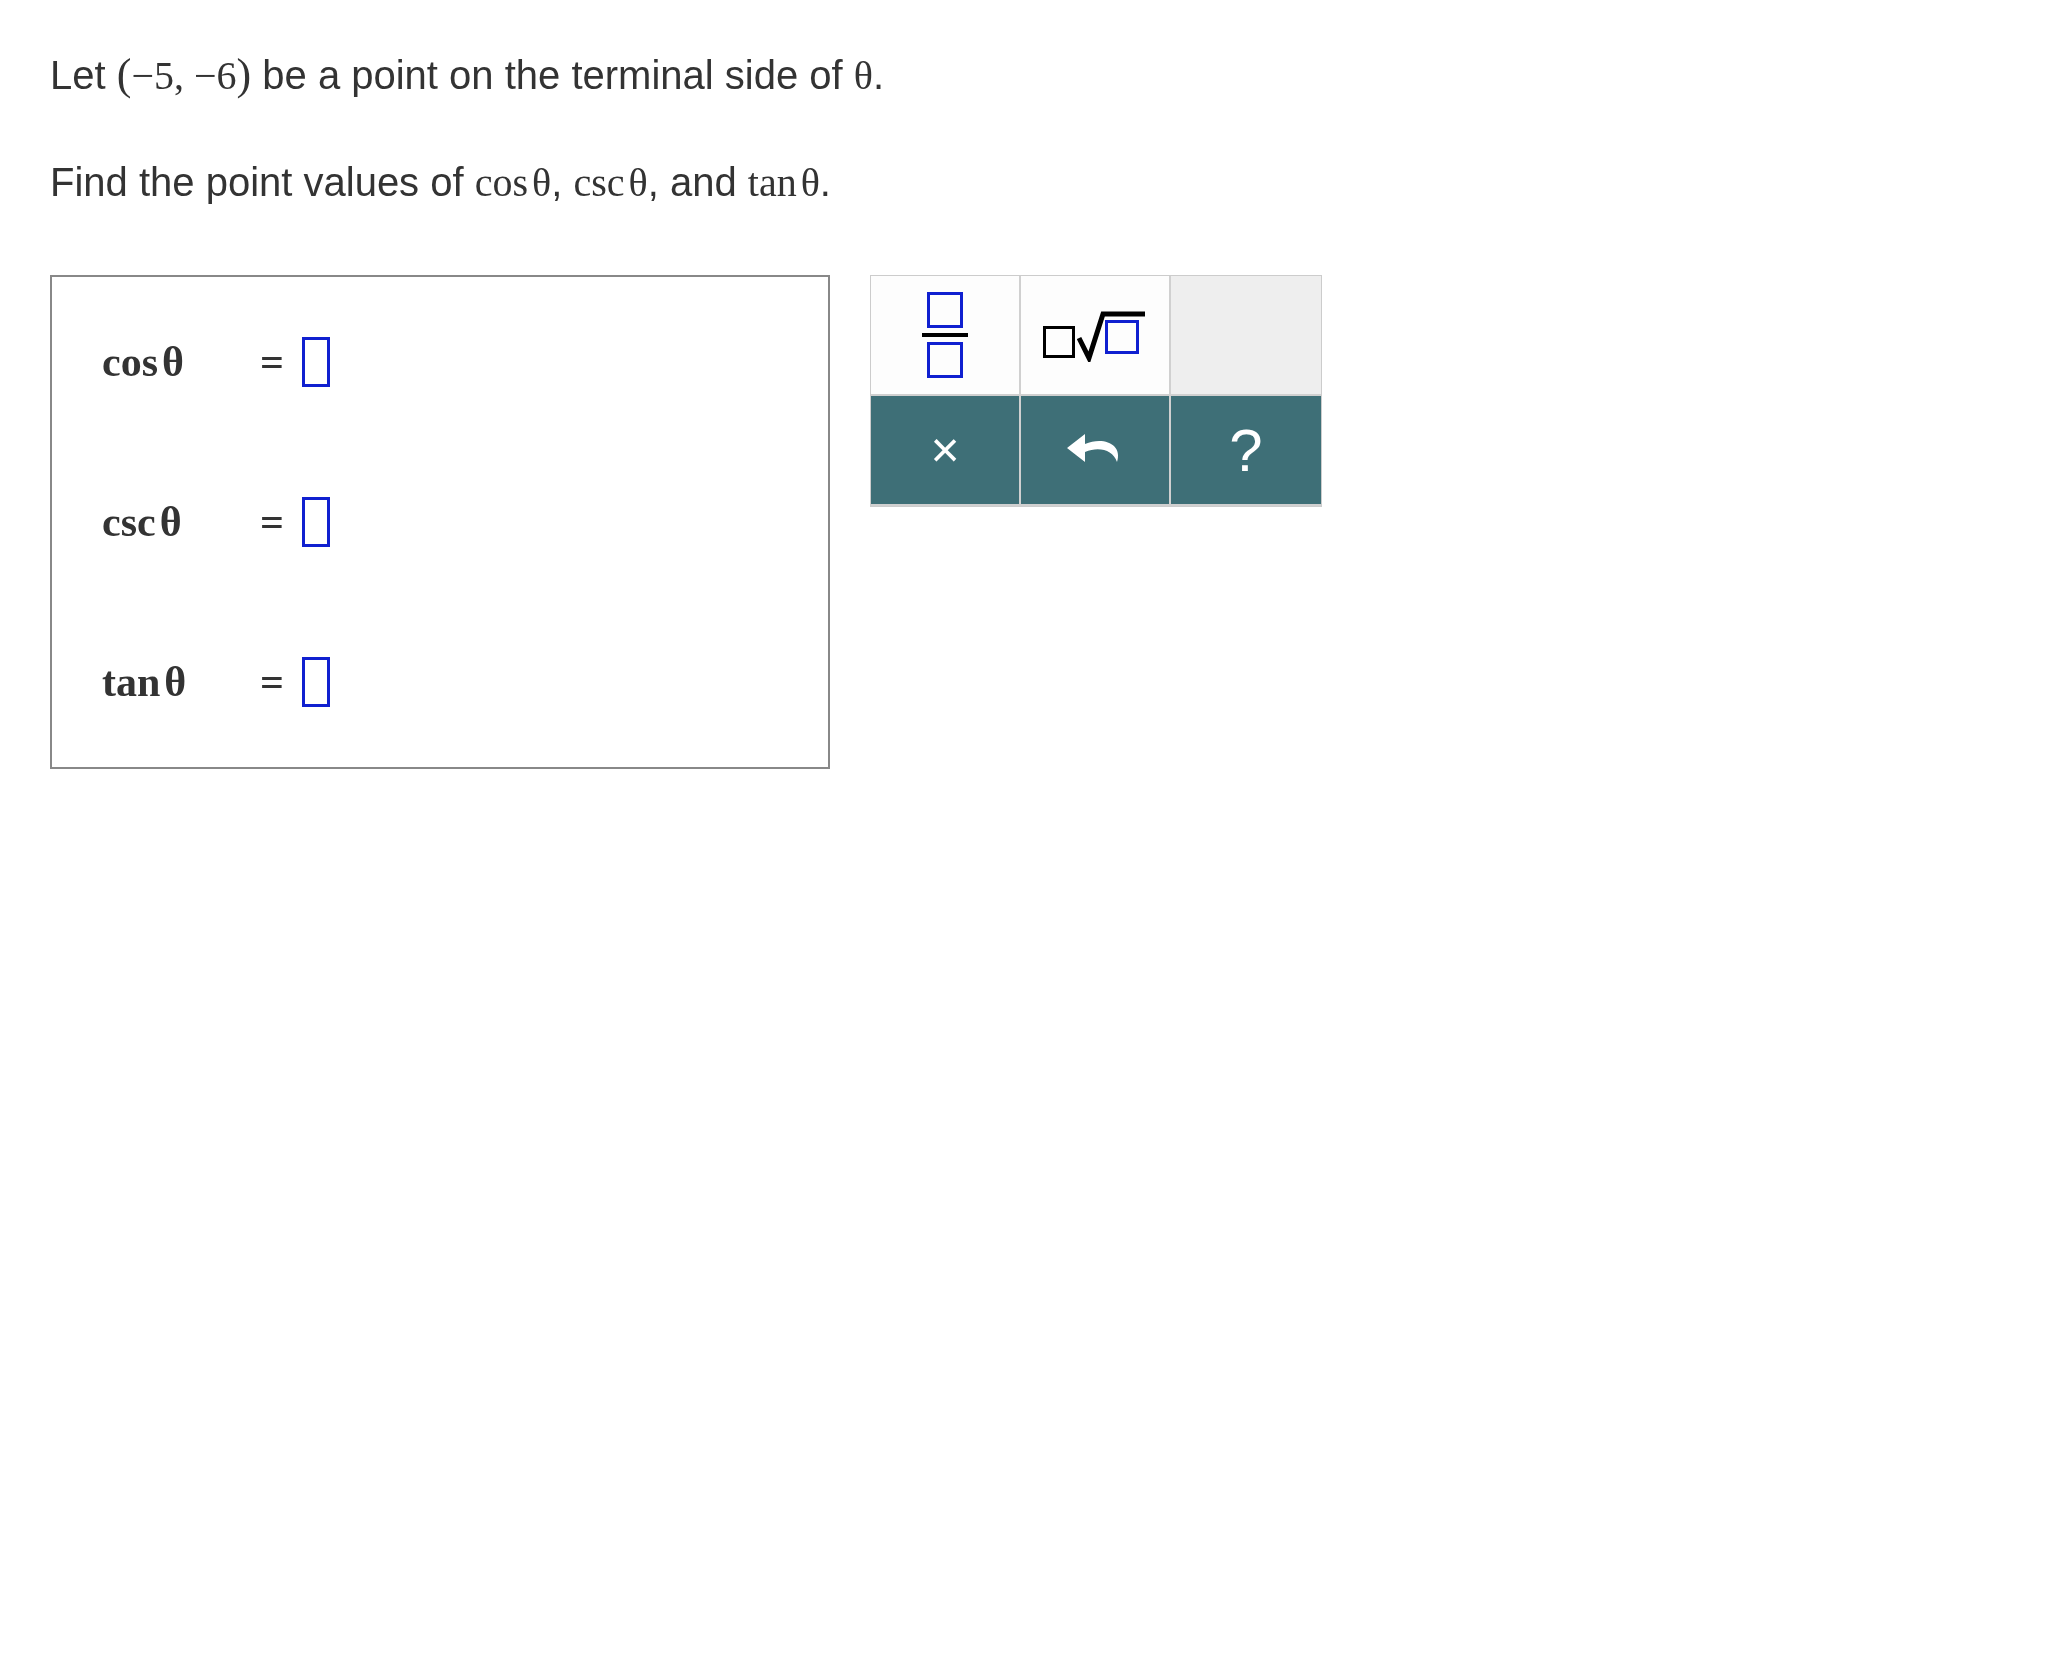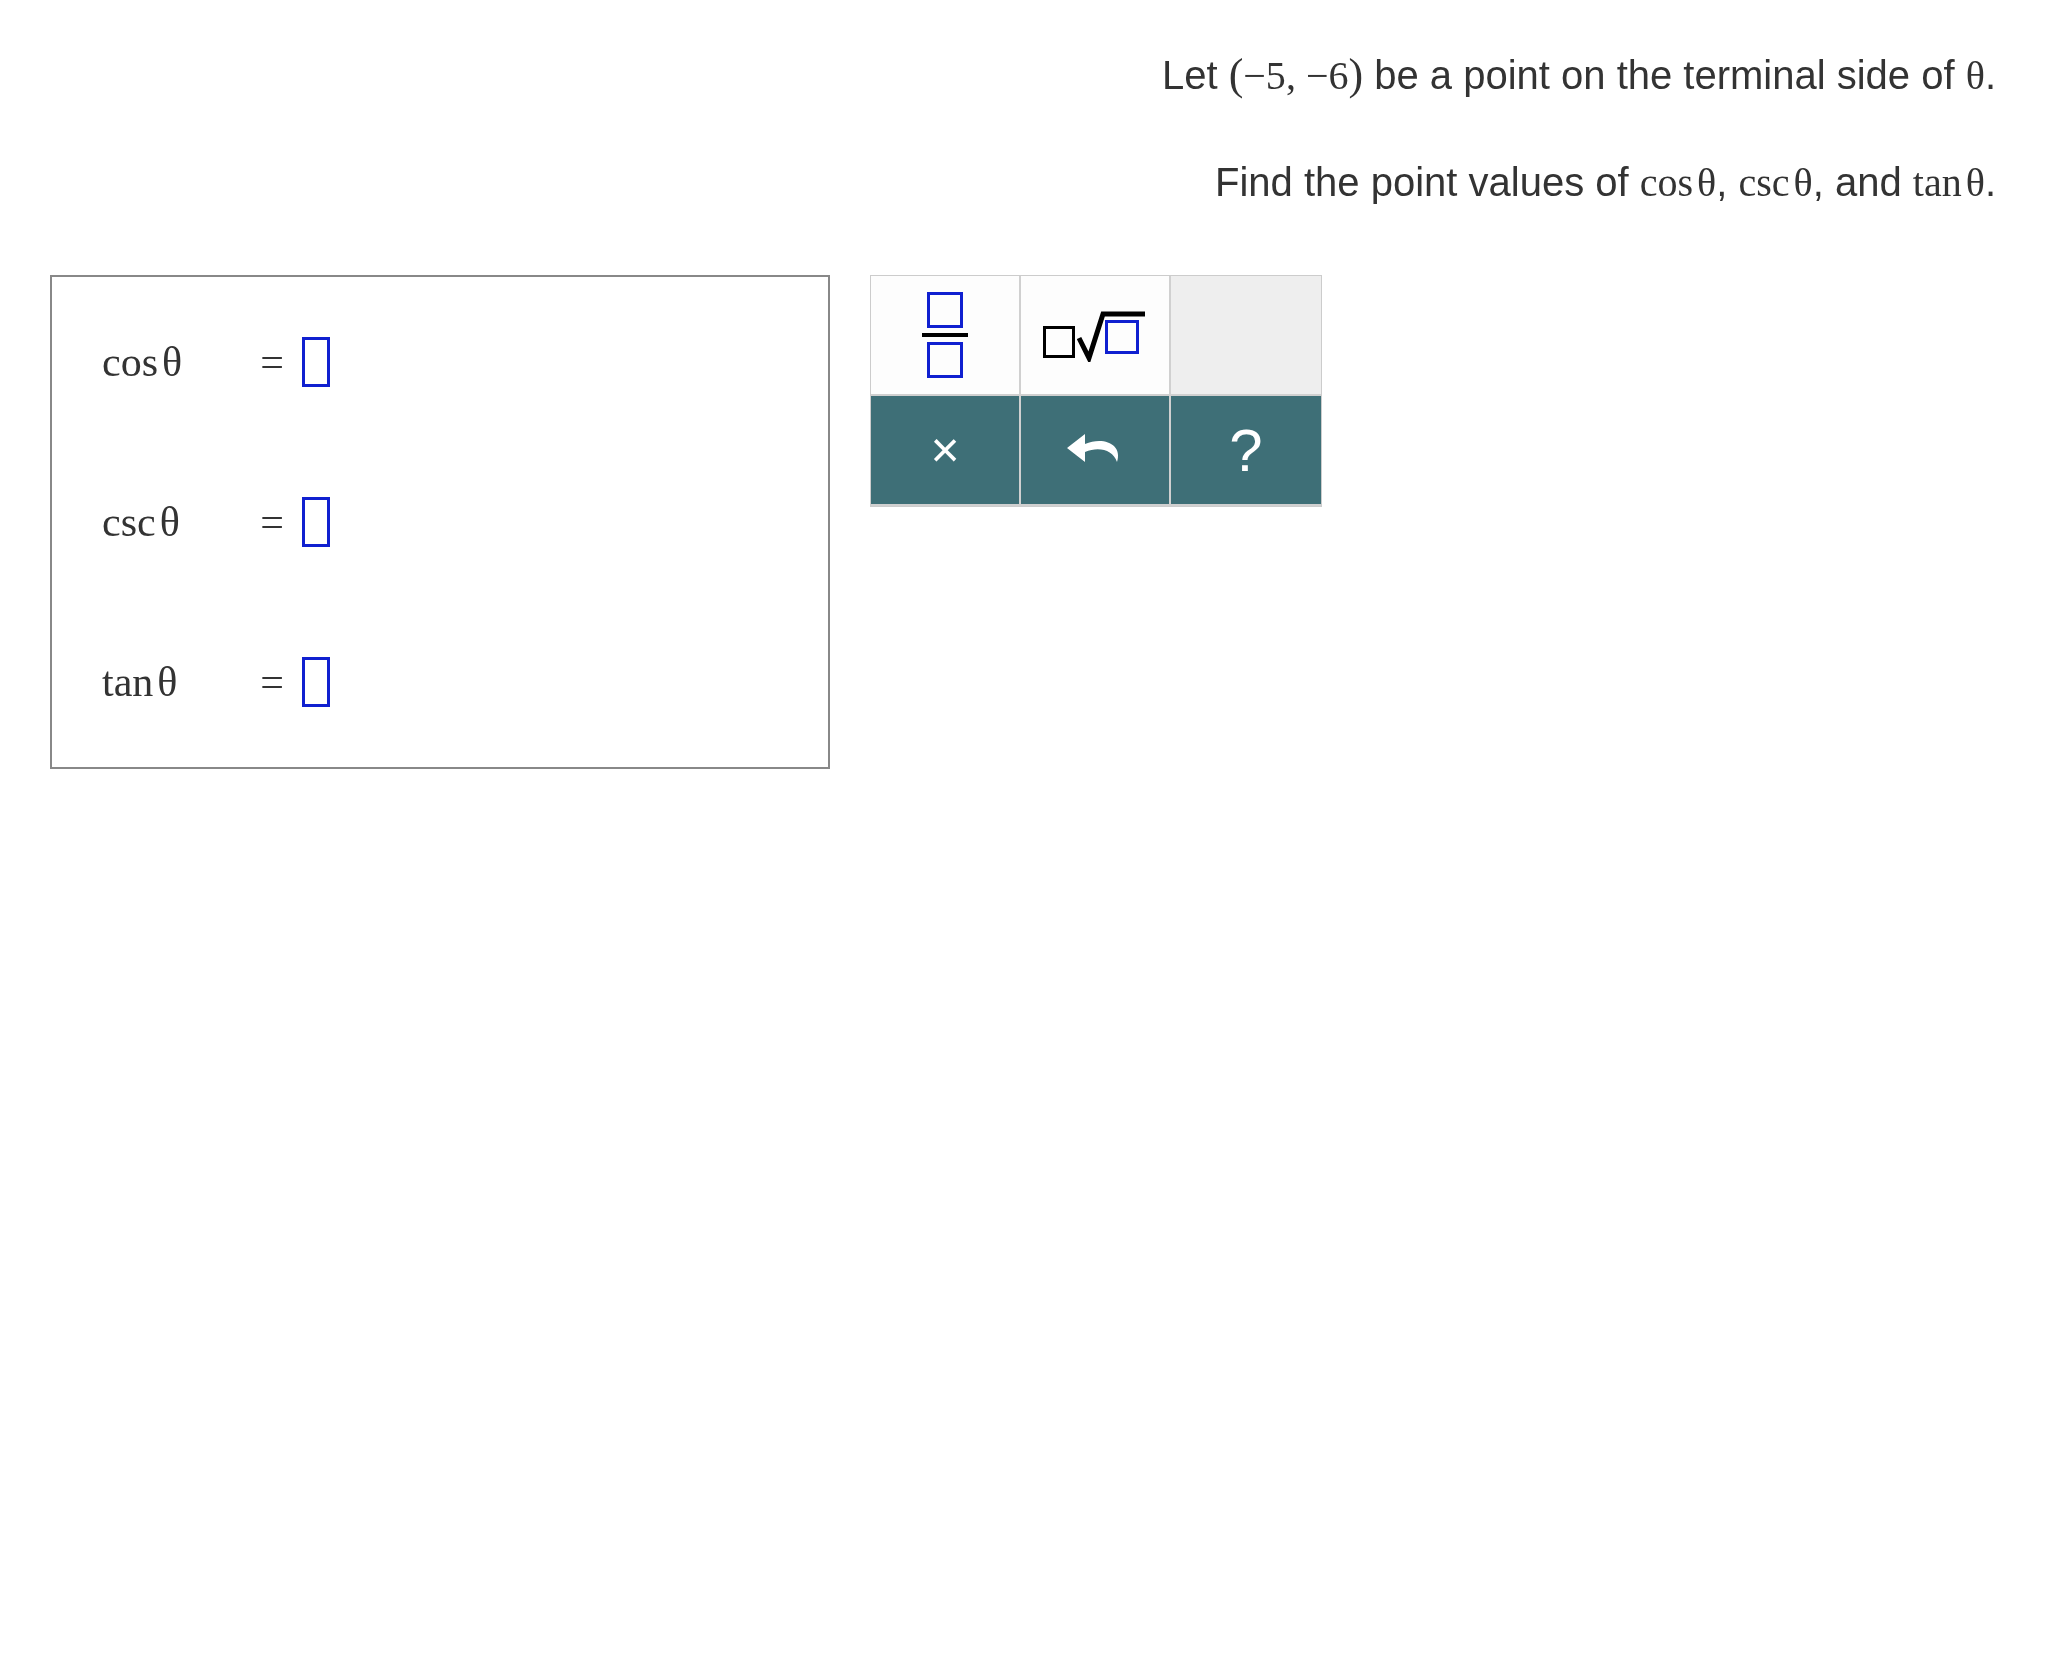--- a/index.html
+++ b/index.html
@@ -6,21 +6,20 @@
     margin: 0;
     padding: 40px 50px;
     font-family: Arial, Helvetica, sans-serif;
     font-size: 40px;
     color: #333;
     background: #fff;
   }
   .question-text {
     line-height: 1.6;
     margin-bottom: 60px;
-    text-align: right;
   }
   .question-text .line {
     margin-bottom: 40px;
   }
   .paren { font-family: "Times New Roman", serif; font-size: 44px;}
   .mathserif { font-family: "Times New Roman", Times, serif; }
   .theta { font-family: "Times New Roman", Times, serif; }
   .work-area {
     display: flex;
     align-items: flex-start;
@@ -31,20 +30,21 @@
     padding: 60px 50px 40px 50px;
     width: 780px;
     box-sizing: border-box;
   }
   .ans-row {
     display: flex;
     align-items: center;
     margin-bottom: 110px;
     font-family: "Times New Roman", Times, serif;
     font-size: 42px;
+    font-weight: bold;
   }
   .ans-row:last-child { margin-bottom: 20px;}
   .ans-label { width: 140px; }
   .ans-eq { width: 60px; text-align:center;}
   .slot {
     display: inline-block;
     width: 28px;
     height: 50px;
     border: 3px solid #1020d0;
     box-sizing: border-box;

